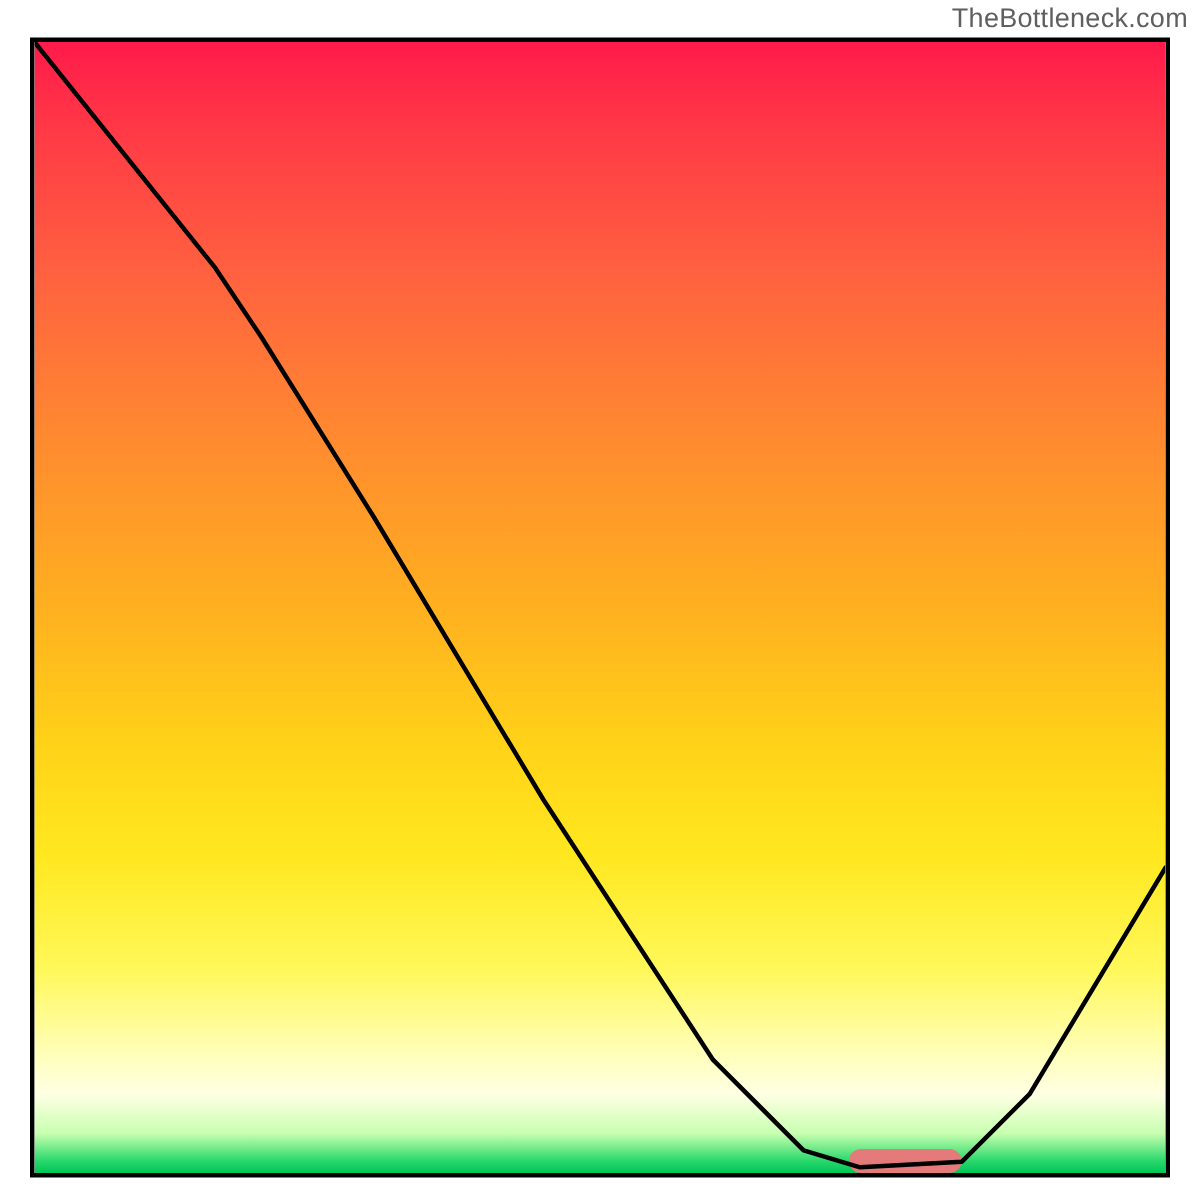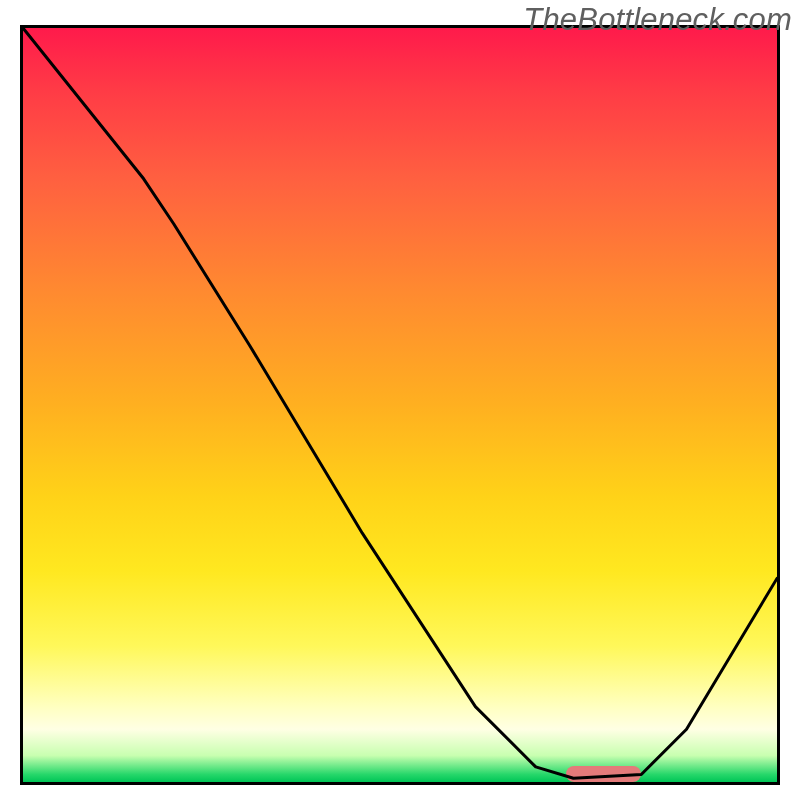--- a/index.html
+++ b/index.html
@@ -13,25 +13,24 @@
   .container {
     position: relative;
     width: 800px;
     height: 800px;
   }
   .watermark {
     position: absolute;
     top: 2px;
     right: 8px;
     color: #5f5f5f;
-    font-size: 31px;
+    font-size: 18px;
     font-weight: 500;
     z-index: 20;
     letter-spacing: 0.2px;
-    font-style: italic;
   }
   .plot-area {
     position: absolute;
     left: 20px;
     top: 25px;
     width: 760px;
     height: 760px;
     border: 3px solid #000;
     box-sizing: border-box;
     overflow: hidden;

